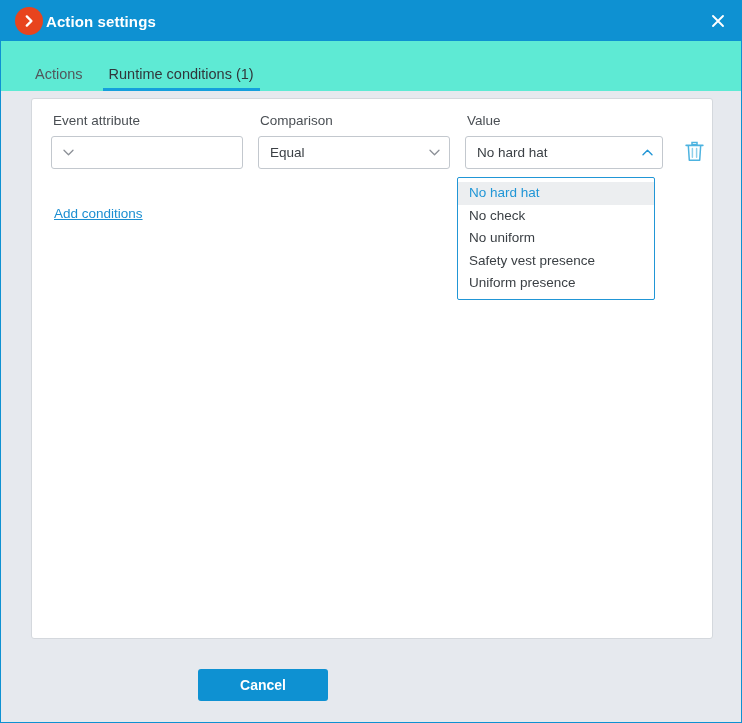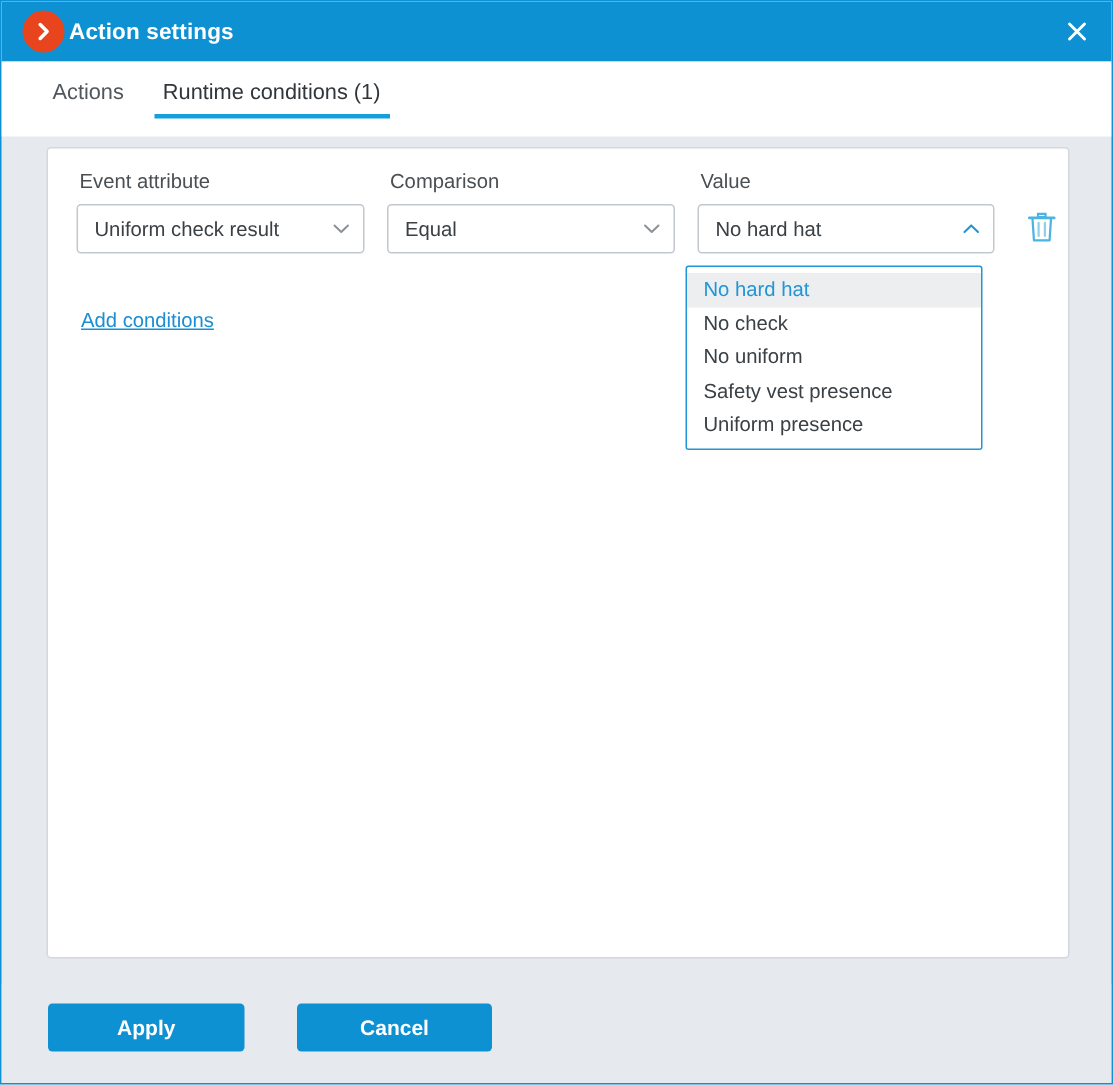--- a/index.html
+++ b/index.html
@@ -55,23 +55,23 @@
     cursor: pointer;
   }
   .close-btn svg { display: block; }
 
   
   .tabs {
     position: absolute;
     left: 0; top: 40px;
     width: 740px;
     height: 50px;
-    background: #ffffff;
-    display: flex;
-    align-items: center;
+    background: #5eead4;
+    display: flex;
+    align-items: flex-end;
     padding-left: 28px;
   }
   .tab {
     position: relative;
     font-size: 14.5px;
     color: #52575c;
     padding: 0 6px 9px 6px;
     margin-right: 14px;
     cursor: pointer;
     white-space: nowrap;
@@ -230,21 +230,20 @@
   <div class="tab active">Runtime conditions (1)</div>
 </div>
 
 <div class="panel">
 
   <div class="fields-row">
 
     <div class="field-group gap-a">
       <div class="field-label">Event attribute</div>
       <div class="select-box w-attr">
-        <span class="sel-text">Uniform check result</span>
         <svg class="chev" width="11" height="7" viewBox="0 0 11 7" aria-hidden="true">
           <path d="M1 1.3 L5.5 5.7 L10 1.3" fill="none" stroke="#8b9097" stroke-width="1.3" stroke-linecap="round" stroke-linejoin="round"></path>
         </svg>
       </div>
     </div>
 
     <div class="field-group gap-b">
       <div class="field-label">Comparison</div>
       <div class="select-box w-comp">
         <span class="sel-text">Equal</span>
@@ -279,15 +278,14 @@
     <div class="dd-item">No check</div>
     <div class="dd-item">No uniform</div>
     <div class="dd-item">Safety vest presence</div>
     <div class="dd-item">Uniform presence</div>
   </div>
 
   <div class="add-condition">Add conditions</div>
 </div>
 
 <div class="footer">
-  <button class="btn btn-apply">Apply</button>
   <button class="btn btn-cancel">Cancel</button>
 </div>
 
 </body></html>

